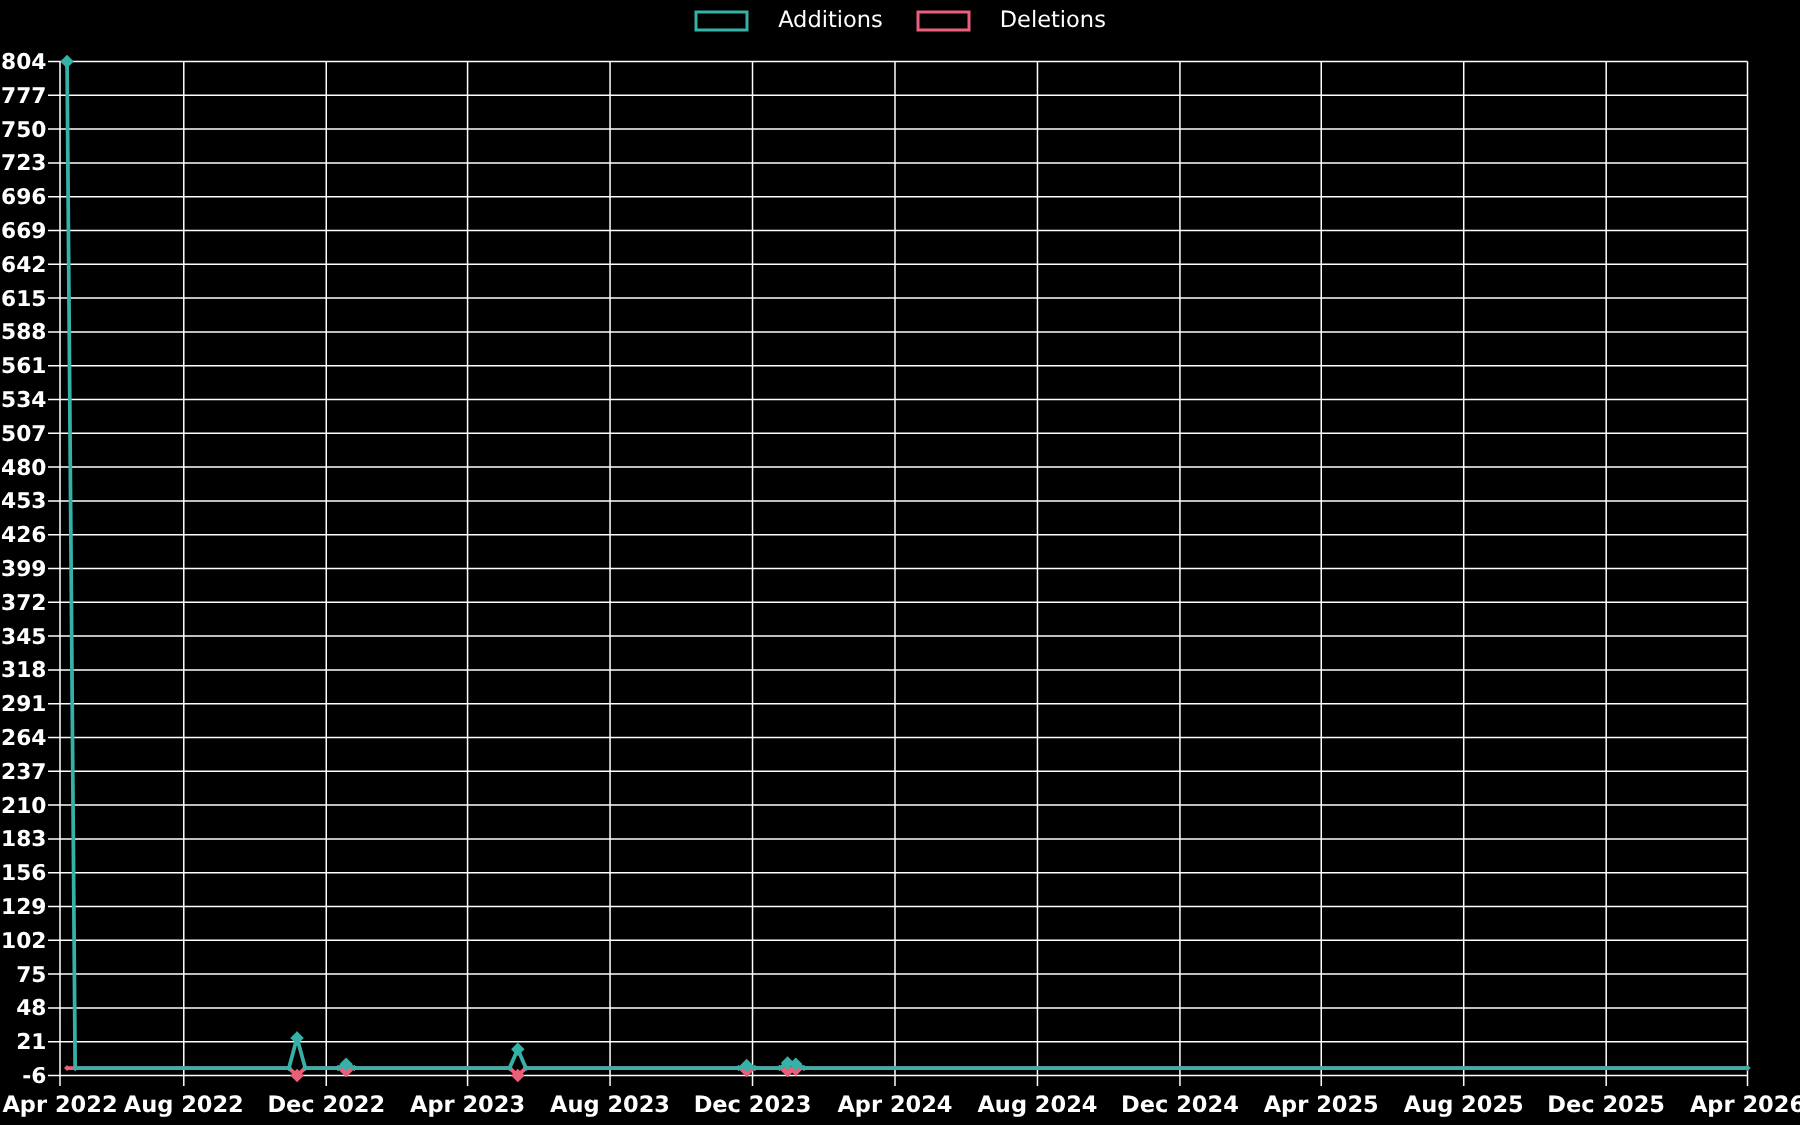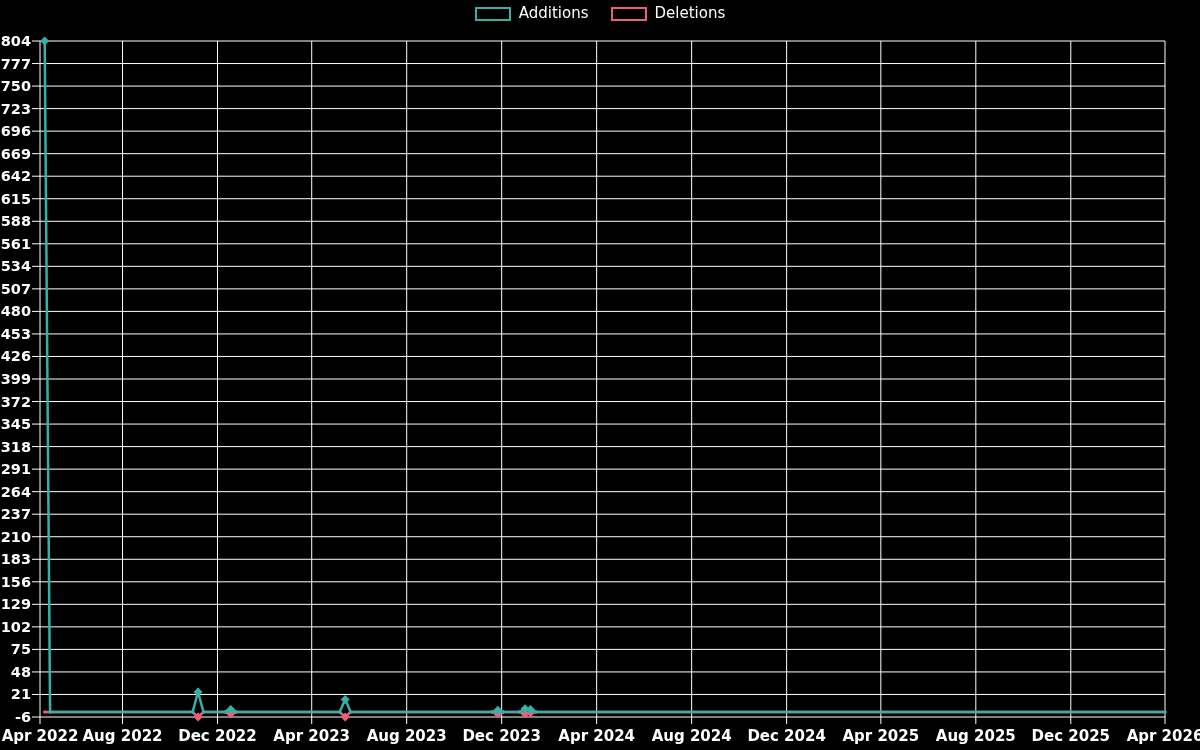--- a/index.html
+++ b/index.html
@@ -8,21 +8,21 @@
     background:#000;
     font-family:"DejaVu Sans","Liberation Sans",sans-serif;
     overflow:hidden;
     position:relative;
   }
   .legend{
     position:absolute;top:6px;left:0;width:1200px;
     display:flex;justify-content:center;align-items:center;gap:22px;
     z-index:2;
   }
-  .legend-item{display:flex;align-items:center;gap:8px;cursor:default;}
+  .legend-item{display:flex;align-items:center;gap:20px;cursor:default;}
   .legend-swatch{width:36px;height:14px;background:#000;border:2px solid #fff;box-sizing:border-box;}
   .legend-label{color:#fff;font-size:15px;line-height:1;}
   .chart-wrap{position:absolute;left:0;top:0;width:1140px;height:750px;}
   svg text{fill:#ffffff;font-family:"DejaVu Sans","Liberation Sans",sans-serif;font-weight:700;}
 </style>
 </head>
 <body>
 
 <div class="chart-wrap">
   <svg id="chart-svg" width="1200" height="750" viewBox="0 0 1200 750">

